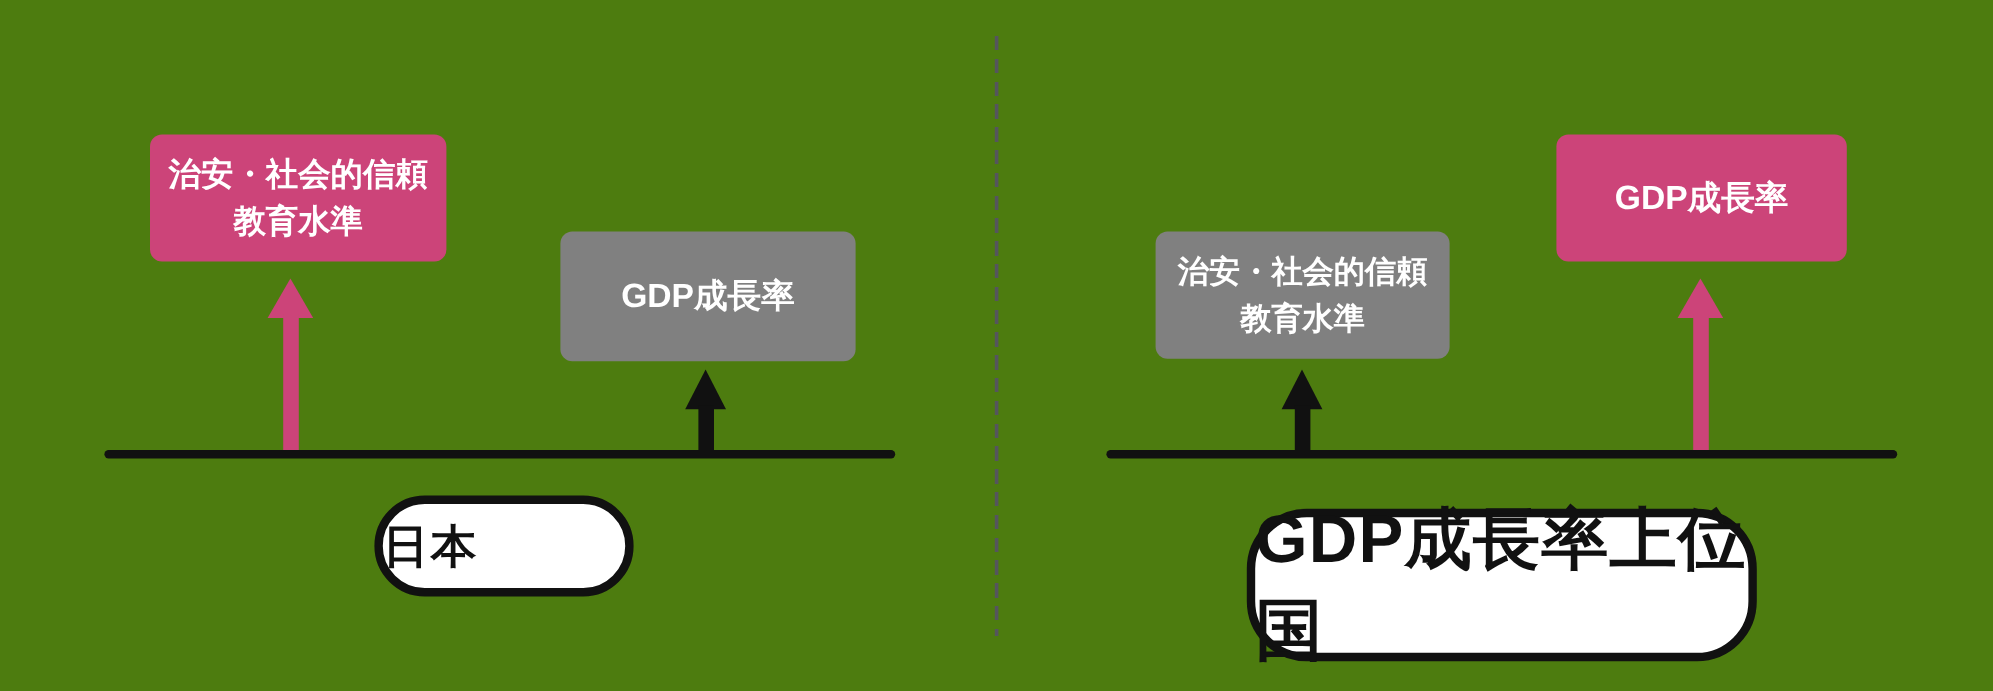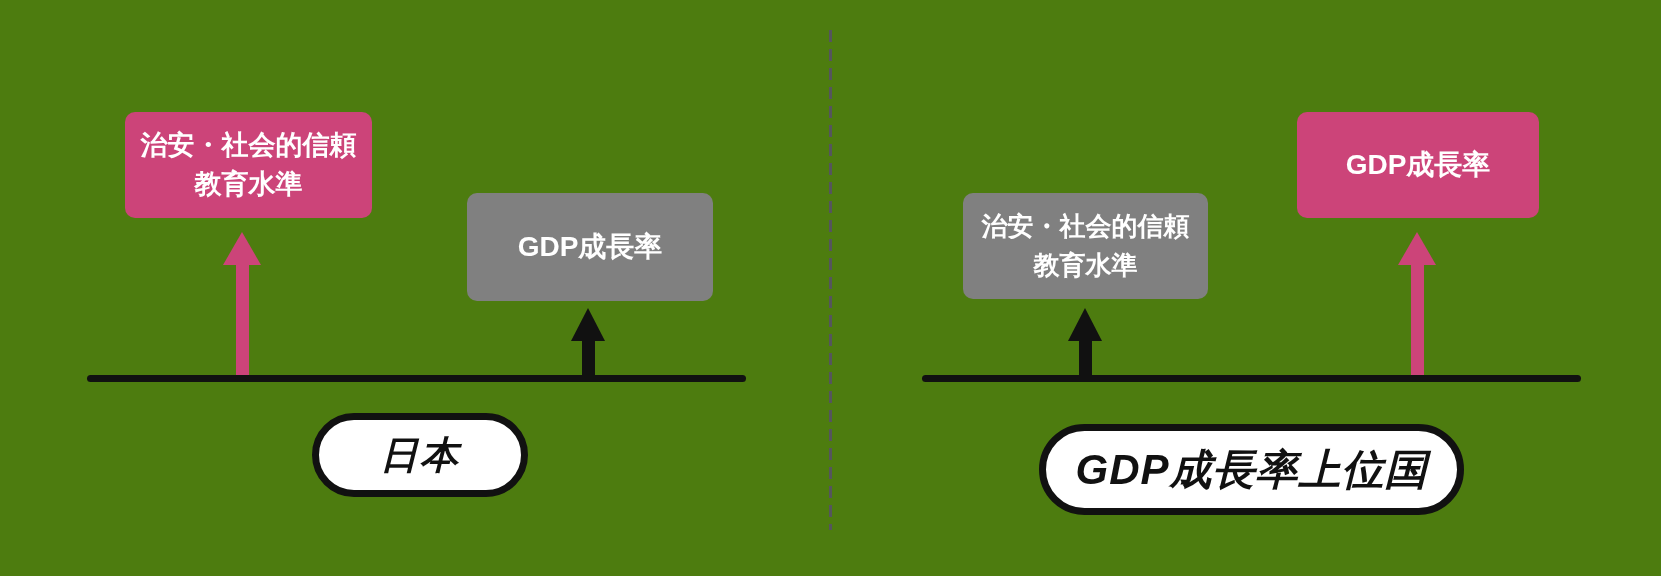--- a/index.html
+++ b/index.html
@@ -68,26 +68,25 @@
 
   
   .pill {
     position: absolute;
     box-sizing: border-box;
     background: #ffffff;
     border: 7px solid #111111;
     color: #111111;
     display: flex;
     align-items: center;
-    justify-content: center;
+    justify-content: flex-start;
     font-weight: 700;
-    font-style: italic;
   }
   #pill-japan { left: 312px; top: 413px; width: 216px; height: 84px; border-radius: 42px; font-size: 38px; letter-spacing: 2px; }
-  #pill-top   { left: 1039px; top: 424px; width: 425px; height: 91px; border-radius: 50px; font-size: 42px; letter-spacing: 1px; }
+  #pill-top   { left: 1039px; top: 424px; width: 425px; height: 127px; border-radius: 50px; font-size: 56px; letter-spacing: 1px; }
 
   
   #divider {
     position: absolute;
     left: 829px;
     top: 30px;
     width: 3px;
     height: 500px;
     background: repeating-linear-gradient(
       to bottom,

